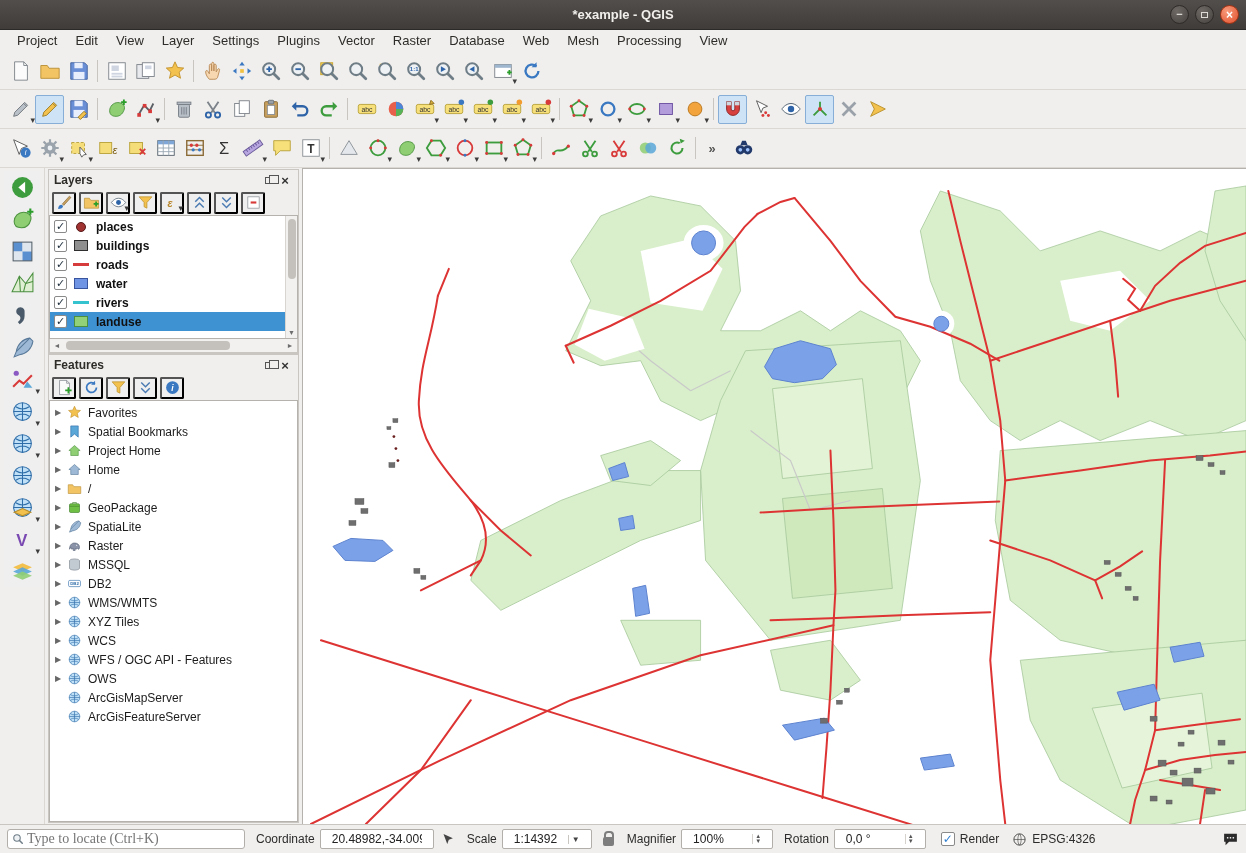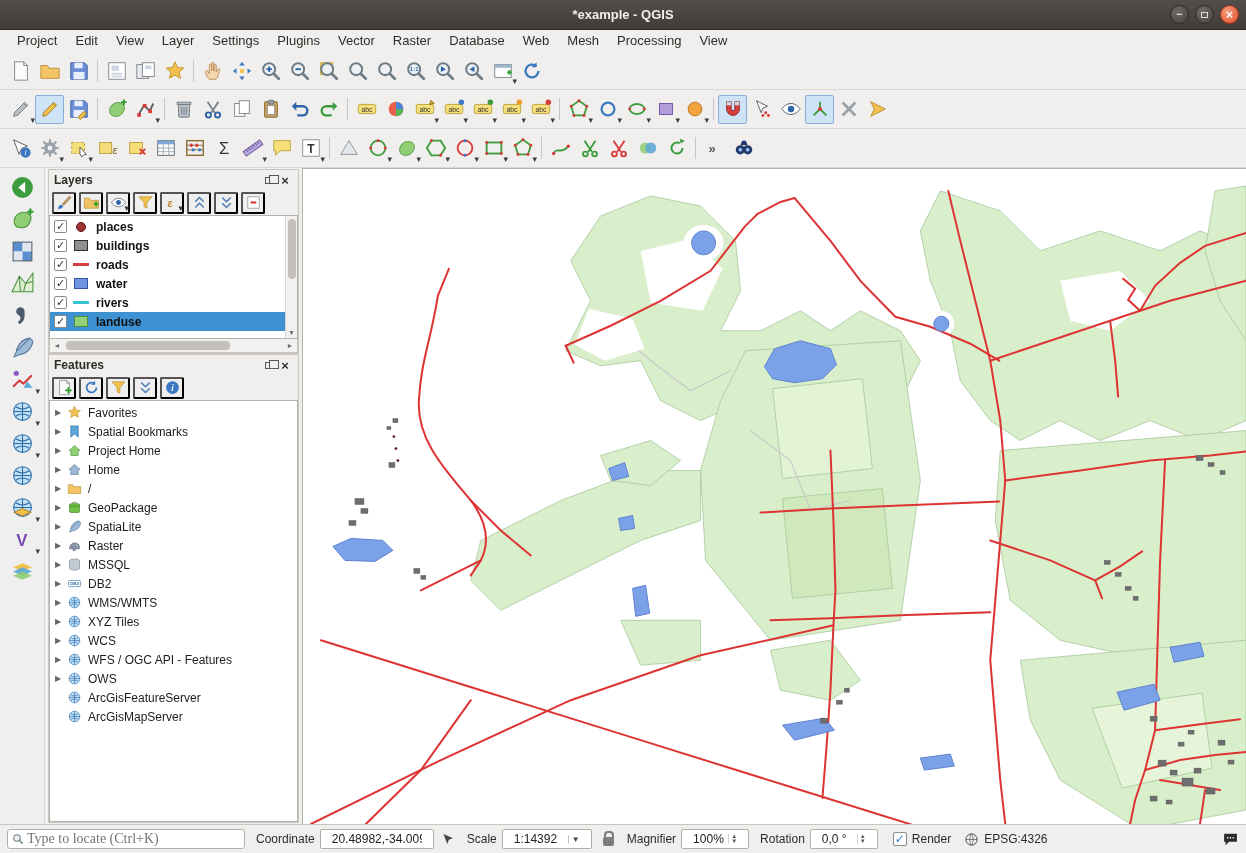--- a/index.html
+++ b/index.html
@@ -76,21 +76,21 @@
 .statusbar{position:absolute;left:0;right:0;bottom:0;height:29px;background:#f0efed;border-top:1px solid #c9c6c2;display:flex;align-items:center;padding:0 7px;gap:5px;font-size:12px}
 .locate{width:238px;height:20px;background:#fff;border:1px solid #b2afaa;border-radius:3px;display:flex;align-items:center;padding:0 4px;gap:3px;flex:none}
 .locate svg{width:12px;height:12px;flex:none}
 .locate input{border:none;outline:none;width:100%;font-size:14px;color:#555;background:transparent;font-family:Liberation Serif, serif}
 .sb-label{margin-left:6px;flex:none}
 .sb-box{height:20px;background:#fff;border:1px solid #b2afaa;border-radius:2px;display:flex;align-items:center;padding:0 11px;flex:none}
 .sb-box input{border:none;outline:none;font-size:12px;color:#222;background:transparent;width:100%;font-family:inherit}
 .coord-box{width:114px}
 .scale-box{width:90px}
 .combo-arrow{border-left:1px solid #c9c6c2;padding-left:3px;margin-left:2px;font-size:8px;color:#444}
-.spin{width:68px;justify-content:flex-start}
+.spin{width:92px;justify-content:flex-start}
 .spin-arrows{display:flex;flex-direction:column;font-size:6px;color:#555;line-height:5px;border-left:1px solid #d5d2ce;padding-left:2px}
 .lock{width:11px;height:9px;background:#7d7d7d;border-radius:2px;position:relative;margin:4px 2px 0 6px;flex:none}
 .lock::before{content:'';position:absolute;top:-6px;left:1.5px;width:6px;height:6px;border:2px solid #7d7d7d;border-bottom:none;border-radius:4px 4px 0 0}
 .cb{width:14px;height:14px;background:#fff;border:1px solid #8a8a8a;border-radius:2px;color:#2f7fd0;font-size:12px;line-height:12px;text-align:center;font-weight:bold;flex:none}
 .crs-ic{width:15px;height:15px;flex:none;margin-left:8px}
 .msg-ic{width:17px;height:17px;flex:none;margin-left:auto}
 .sprite{position:absolute;width:0;height:0;overflow:hidden}
 </style>
 </head>
 <body>
@@ -1375,28 +1375,28 @@
           <svg class="bicon">
             <use href="#i-globe"></use>
           </svg>
           <span>OWS</span>
         </div>
         <div class="brow">
           <span class="exp noexp">▶</span>
           <svg class="bicon">
             <use href="#i-globe"></use>
           </svg>
-          <span>ArcGisFeatureServer</span>
+          <span>ArcGisMapServer</span>
         </div>
         <div class="brow">
           <span class="exp noexp">▶</span>
           <svg class="bicon">
             <use href="#i-globe"></use>
           </svg>
-          <span>ArcGisMapServer</span>
+          <span>ArcGisFeatureServer</span>
         </div>
       </div>
   </div>
 
 </div>
 
 <div class="map">
   <svg viewBox="0 0 944 656" preserveAspectRatio="none">
     <g fill="#d9efcb" stroke="#a6c89b" stroke-width="0.8">
       <path d="M263,182 L288,132 L268,92 L298,47 L348,27 L398,37 L433,72 L438,122 L418,162 L458,162 L498,142 L528,162 L558,142 L598,162 L618,192 L598,232 L558,252 L518,232 L488,252 L448,262 L443,232 L398,252 L358,232 L338,192 L298,197 Z"></path>

